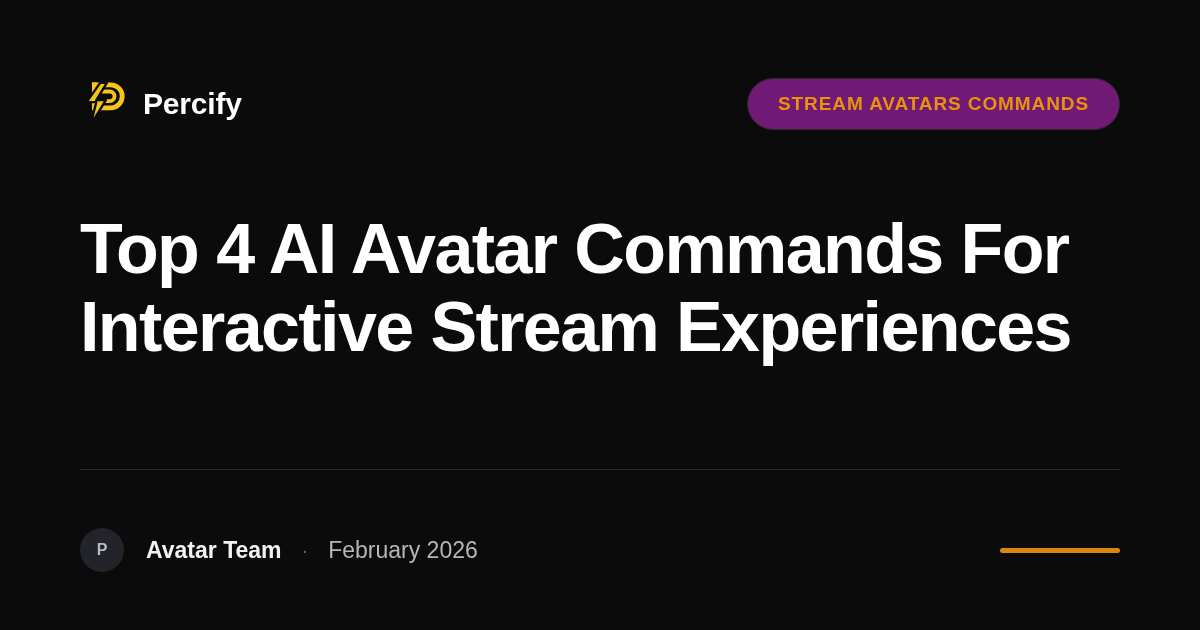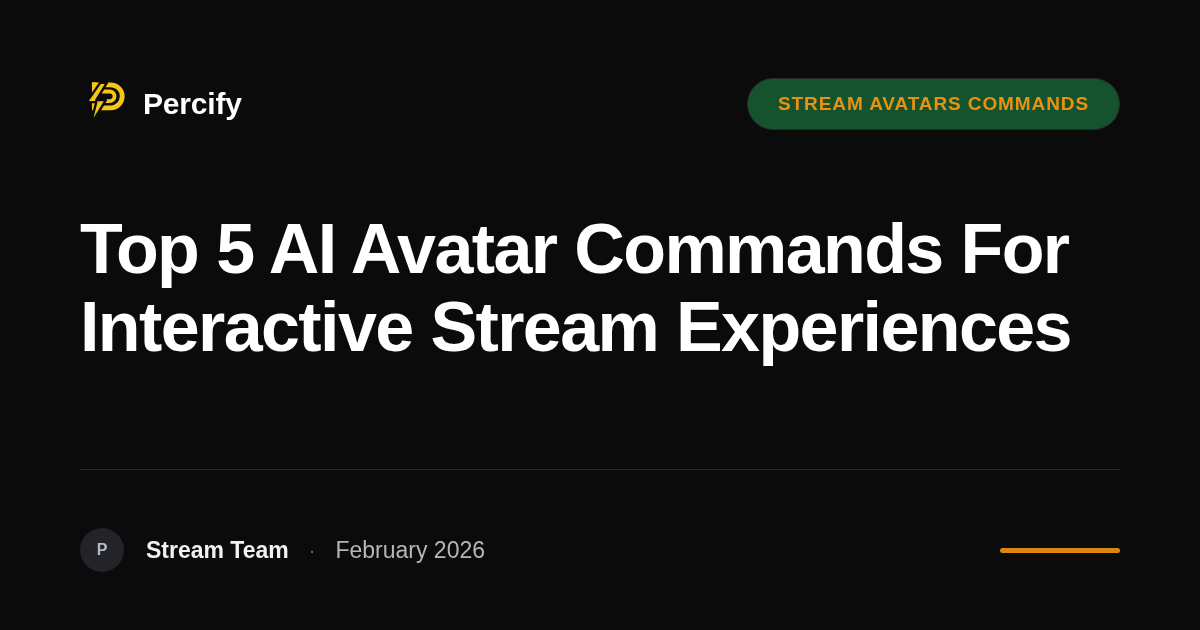--- a/index.html
+++ b/index.html
@@ -57,21 +57,21 @@
     line-height: 1;
     white-space: nowrap;
   }
 
   .badge {
     height: 52px;
     display: flex;
     align-items: center;
     padding: 0 30px;
     border-radius: 30px;
-    background: #14532d;
+    background: #701a75;
     border: 1px solid #2a2a2a;
     box-sizing: border-box;
     justify-content: center;
   }
 
   .badge-label {
     color: #e8920f;
     font-size: 19px;
     font-weight: bold;
     letter-spacing: 0.9px;
@@ -178,30 +178,30 @@
       <span class="brand-name">Percify</span>
     </div>
 
     <div class="badge">
       <span class="badge-label">STREAM AVATARS COMMANDS</span>
     </div>
 
   </div>
 
   <div class="title-area">
-    <h1 class="headline">Top 5 AI Avatar Commands For Interactive Stream Experiences</h1>
+    <h1 class="headline">Top 4 AI Avatar Commands For Interactive Stream Experiences</h1>
   </div>
 
   <div class="divider"></div>
 
   <div class="footer">
 
     <div class="byline">
       <div class="avatar">P</div>
-      <span class="author">Stream Team</span>
+      <span class="author">Avatar Team</span>
       <span class="sep">·</span>
       <span class="pubdate">February 2026</span>
     </div>
 
     <div class="accent-bar"></div>
 
   </div>
 
 </div>
 

